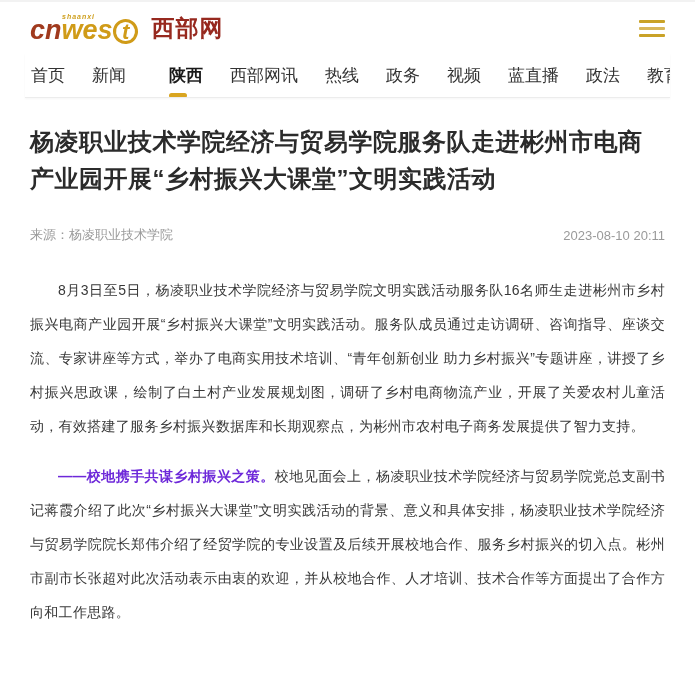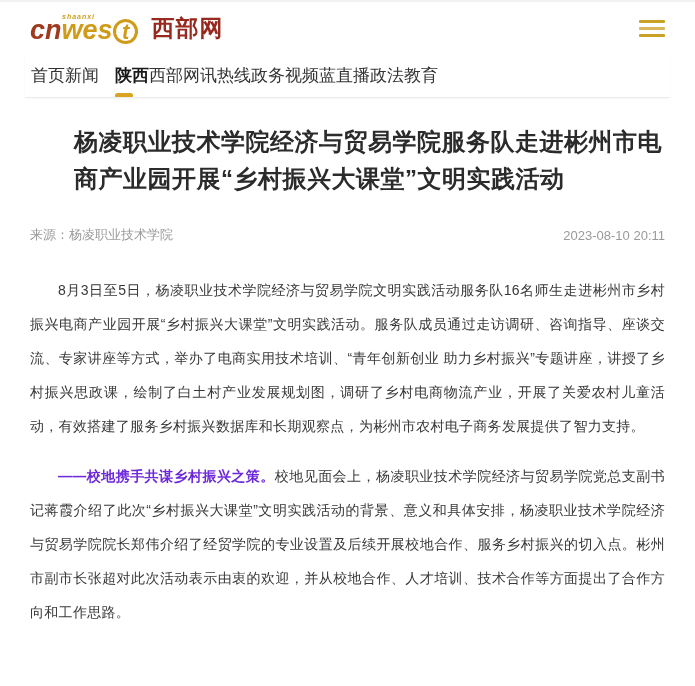--- a/index.html
+++ b/index.html
@@ -49,21 +49,21 @@
     cursor: pointer; padding: 2px 0;
   }
   .hamburger .bar { height: 3px; width: 100%; background: #c9a227; border-radius: 1px; }
   .hamburger .bar.mid { background: #d8b75a; }
 
   
   .nav {
     height: 44px;
     margin: 0 25px;
     padding: 0 6px;
-    display: flex; align-items: center; 
+    display: flex; align-items: center; gap: 27px;
     white-space: nowrap; overflow: hidden;
     border-bottom: 1px solid #ececec;
     box-shadow: 0 1px 2px rgba(0,0,0,0.04);
   }
   .nav-item {
     position: relative;
     flex: 0 0 auto;
     font-size: 17px; color: #333333; text-decoration: none;
     padding: 4px 0; cursor: pointer;
   }
@@ -76,21 +76,20 @@
     background: #d9a520;
   }
 
   
   .main { padding: 0 30px; }
   .article-title {
     margin-top: 25px;
     font-size: 24px; line-height: 37px;
     font-weight: 700; color: #2b2b2b;
     letter-spacing: 0.5px;
-    margin-left: 44px;
   }
   .meta {
     margin-top: 29px;
     display: flex; justify-content: space-between; align-items: center;
     font-size: 13px; color: #9a9a9a;
   }
   .article-body { margin-top: 29px; }
   .article-body p {
     font-size: 14px; line-height: 34px;
     color: #383838;

